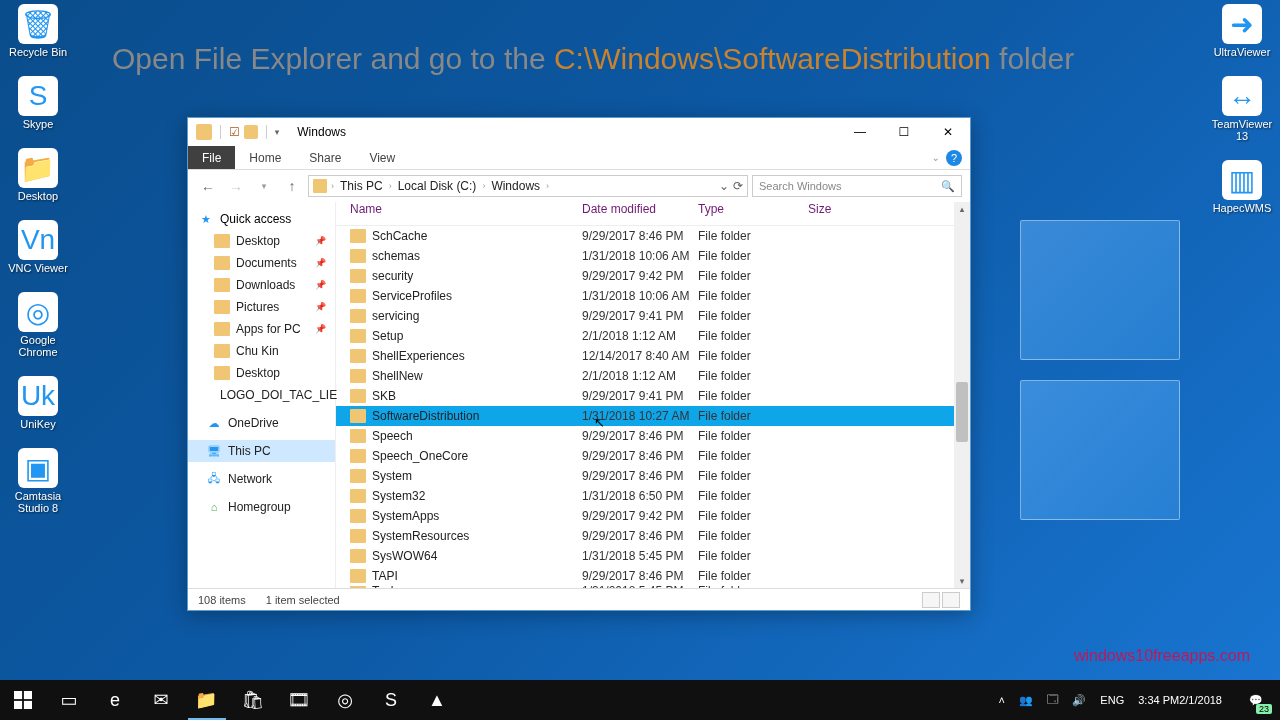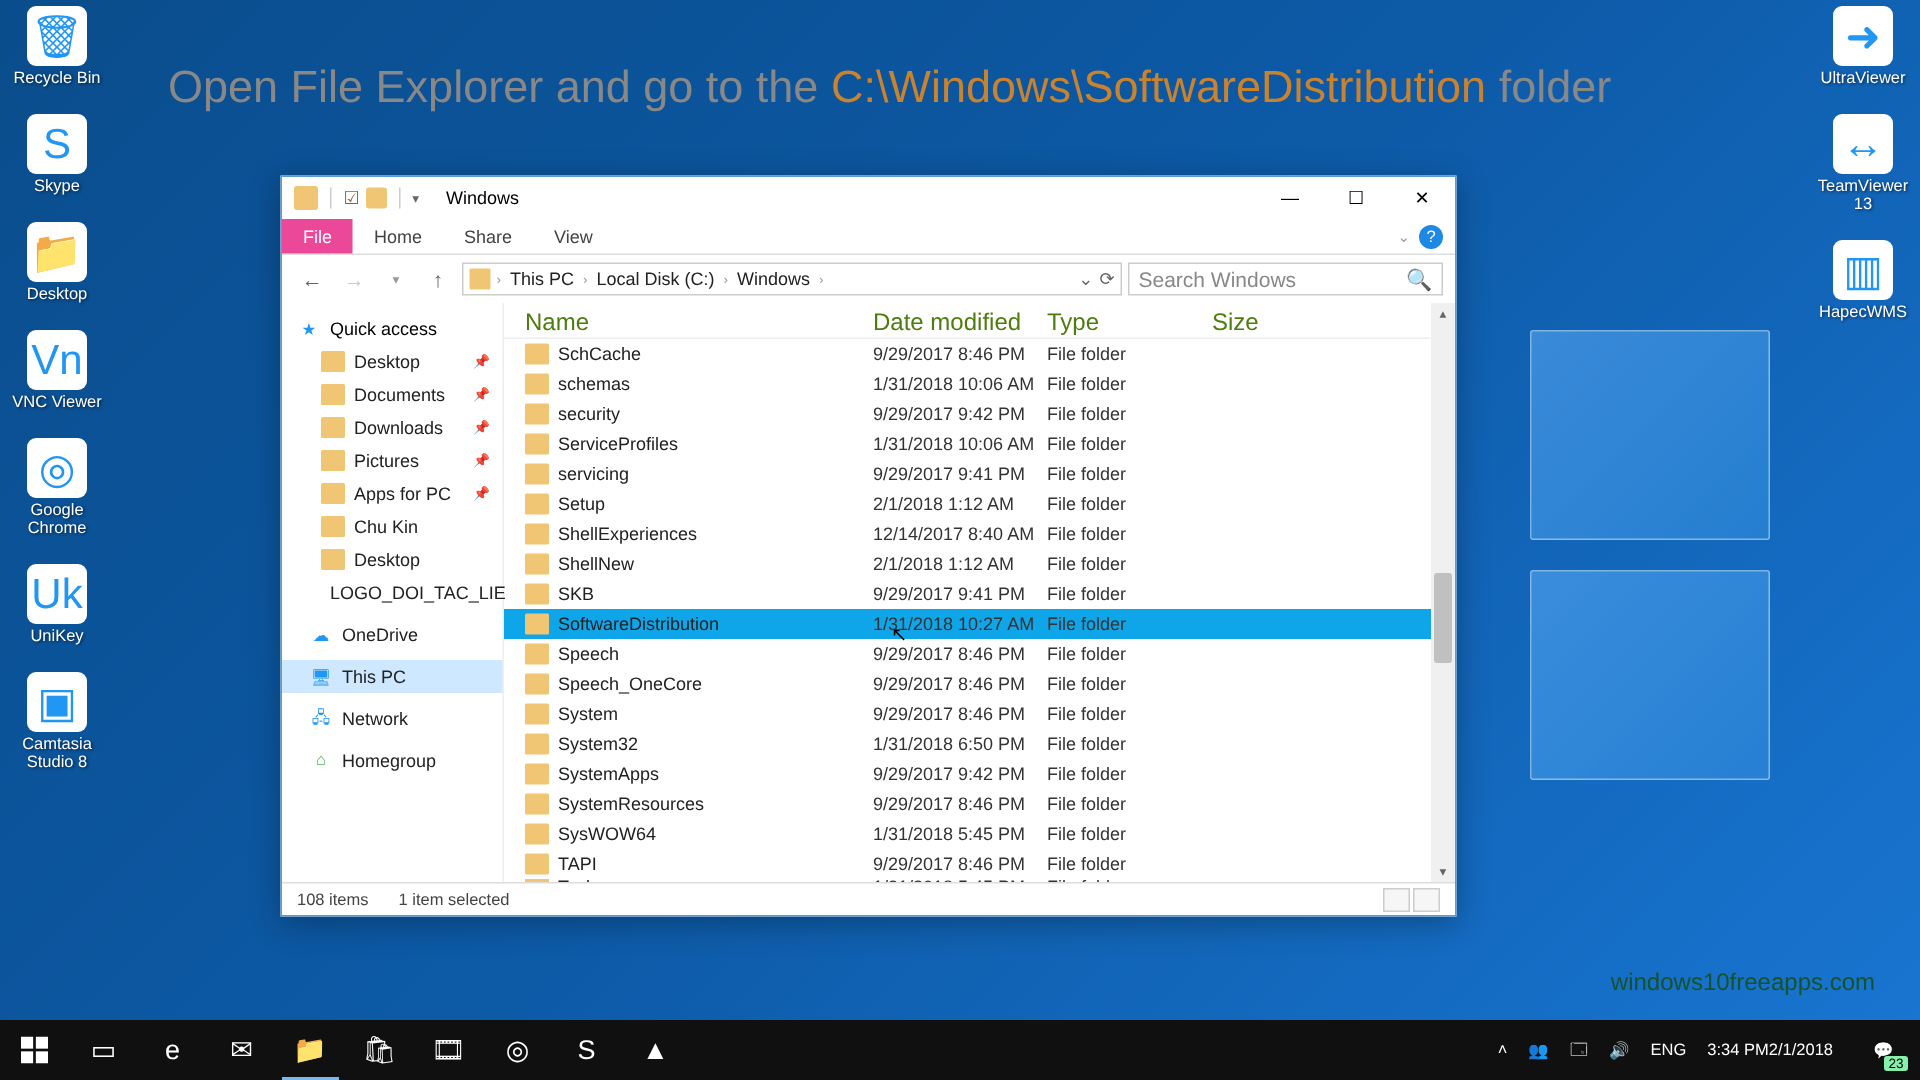--- a/index.html
+++ b/index.html
@@ -2,71 +2,71 @@
 <html><head>
 <meta charset="utf-8">
 <style>
 * { margin: 0; padding: 0; box-sizing: border-box; font-family: "Segoe UI", Tahoma, sans-serif; }
 body { width: 1280px; height: 720px; overflow: hidden; background: linear-gradient(135deg, #0a4d8c 0%, #0d5aa7 50%, #1976d2 100%); position: relative; }
 .desktop { position: absolute; inset: 0; }
 .desktop-bg-shapes { position: absolute; right: 100px; top: 220px; }
 .bg-shape { width: 160px; height: 140px; border: 1px solid rgba(255,255,255,0.4); background: linear-gradient(135deg, rgba(100,180,255,0.5), rgba(50,140,220,0.6)); margin-bottom: 20px; border-radius: 2px; }
 .instruction-text { position: absolute; top: 42px; left: 112px; font-size: 30px; color: #888; }
 .instruction-highlight { color: #c9822d; }
-.watermark { position: absolute; bottom: 55px; right: 30px; color: #14532d; font-size: 16px; }
+.watermark { position: absolute; bottom: 55px; right: 30px; color: #be185d; font-size: 16px; }
 
 .desktop-icons-left { position: absolute; left: 8px; top: 4px; display: flex; flex-direction: column; gap: 18px; }
 .desktop-icons-right { position: absolute; right: 8px; top: 4px; display: flex; flex-direction: column; gap: 18px; }
 .desktop-icon { width: 60px; display: flex; flex-direction: column; align-items: center; gap: 2px; cursor: pointer; }
 .desktop-icon .dicon { width: 40px; height: 40px; display: flex; align-items: center; justify-content: center; font-size: 28px; }
 .desktop-icon .dlabel { color: #fff; font-size: 11px; text-align: center; text-shadow: 1px 1px 2px rgba(0,0,0,0.6); }
 
 .explorer { position: absolute; left: 187px; top: 117px; width: 784px; height: 494px; background: #fff; border: 1px solid #5a9cd0; box-shadow: 0 4px 20px rgba(0,0,0,0.3); display: flex; flex-direction: column; }
 .titlebar { height: 28px; display: flex; align-items: center; padding-left: 8px; background: #fff; }
 .titlebar-icons { display: flex; gap: 4px; align-items: center; }
 .titlebar-icon { width: 16px; height: 16px; background: #f0c674; border-radius: 2px; }
 .titlebar-sep { width: 1px; height: 14px; background: #ccc; margin: 0 4px; }
 .titlebar-title { margin-left: 18px; font-size: 12px; color: #000; }
 .wincontrols { margin-left: auto; display: flex; }
 .winbtn { width: 44px; height: 28px; display: flex; align-items: center; justify-content: center; font-size: 12px; }
 
 .ribbon { height: 24px; display: flex; align-items: stretch; border-bottom: 1px solid #ddd; }
 .ribbon-tab { padding: 0 14px; display: flex; align-items: center; font-size: 12px; color: #444; cursor: pointer; }
-.ribbon-tab.file { background: #ec4899; color: #fff; }
+.ribbon-tab.file { background: #404040; color: #fff; }
 .ribbon-right { margin-left: auto; display: flex; align-items: center; padding-right: 8px; gap: 6px; }
 .help-icon { width: 16px; height: 16px; border-radius: 50%; background: #1e88e5; color: #fff; font-size: 11px; display: flex; align-items: center; justify-content: center; }
 
 .navbar { height: 32px; display: flex; align-items: center; gap: 4px; padding: 0 8px; }
 .nav-arrow { width: 24px; height: 24px; display: flex; align-items: center; justify-content: center; color: #666; font-size: 14px; }
 .addressbar { flex: 1; height: 22px; border: 1px solid #ccc; display: flex; align-items: center; padding: 0 4px; gap: 4px; font-size: 12px; }
 .addr-icon { width: 14px; height: 14px; background: #f0c674; border-radius: 1px; }
 .addr-seg { color: #222; padding: 0 2px; }
 .addr-chev { color: #999; font-size: 9px; }
 .addr-end { margin-left: auto; display: flex; gap: 4px; align-items: center; color: #666; }
-.searchbox { width: 210px; height: 22px; border: 1px solid #ccc; display: flex; align-items: center; padding: 0 6px; font-size: 14px; color: #888; }
+.searchbox { width: 210px; height: 22px; border: 1px solid #ccc; display: flex; align-items: center; padding: 0 6px; font-size: 11px; color: #888; }
 .searchbox .sicon { margin-left: auto; }
 
 .body-area { flex: 1; display: flex; overflow: hidden; }
 .navpanel { width: 148px; background: #fff; border-right: 1px solid #eee; padding: 6px 0; font-size: 12px; }
 .nav-item { display: flex; align-items: center; gap: 6px; padding: 2px 8px 2px 18px; height: 22px; color: #222; cursor: pointer; }
 .nav-item.quick { padding-left: 10px; color: #000; font-weight: 500; }
 .nav-item.indent { padding-left: 26px; }
 .nav-item.selected { background: #cde8ff; }
 .nav-item .pin { margin-left: auto; color: #999; font-size: 9px; }
 .nav-spacer { height: 6px; }
 .nicon { width: 16px; height: 14px; display: inline-flex; align-items: center; justify-content: center; font-size: 11px; }
 .nicon.folder { background: #f0c674; border-radius: 1px; }
 .nicon.star { color: #2196f3; }
 .nicon.cloud { color: #2196f3; }
 .nicon.pc { color: #2196f3; }
 .nicon.net { color: #2196f3; }
 .nicon.home { color: #4caf50; }
 
 .listview { flex: 1; display: flex; flex-direction: column; position: relative; }
-.list-header { display: flex; height: 24px; align-items: flex-end; font-size: 16px; color: #4d7c0f; border-bottom: 1px solid #eee; padding-left: 14px; }
+.list-header { display: flex; height: 24px; align-items: flex-start; font-size: 12px; color: #701a75; border-bottom: 1px solid #eee; padding-left: 14px; }
 .lh-name { width: 232px; }
 .lh-date { width: 116px; }
 .lh-type { width: 110px; }
 .lh-size { width: 60px; }
 .list-body { flex: 1; overflow: hidden; position: relative; }
 .row { display: flex; align-items: center; height: 20px; font-size: 12px; color: #222; padding-left: 14px; cursor: pointer; }
 .row.selected { background: #0ea5e9; }
 .row .ricon { width: 16px; height: 14px; background: #f0c674; border-radius: 1px; margin-right: 6px; flex-shrink: 0; }
 .row .rn { width: 210px; overflow: hidden; text-overflow: ellipsis; white-space: nowrap; }
 .row .rd { width: 116px; color: #333; }

